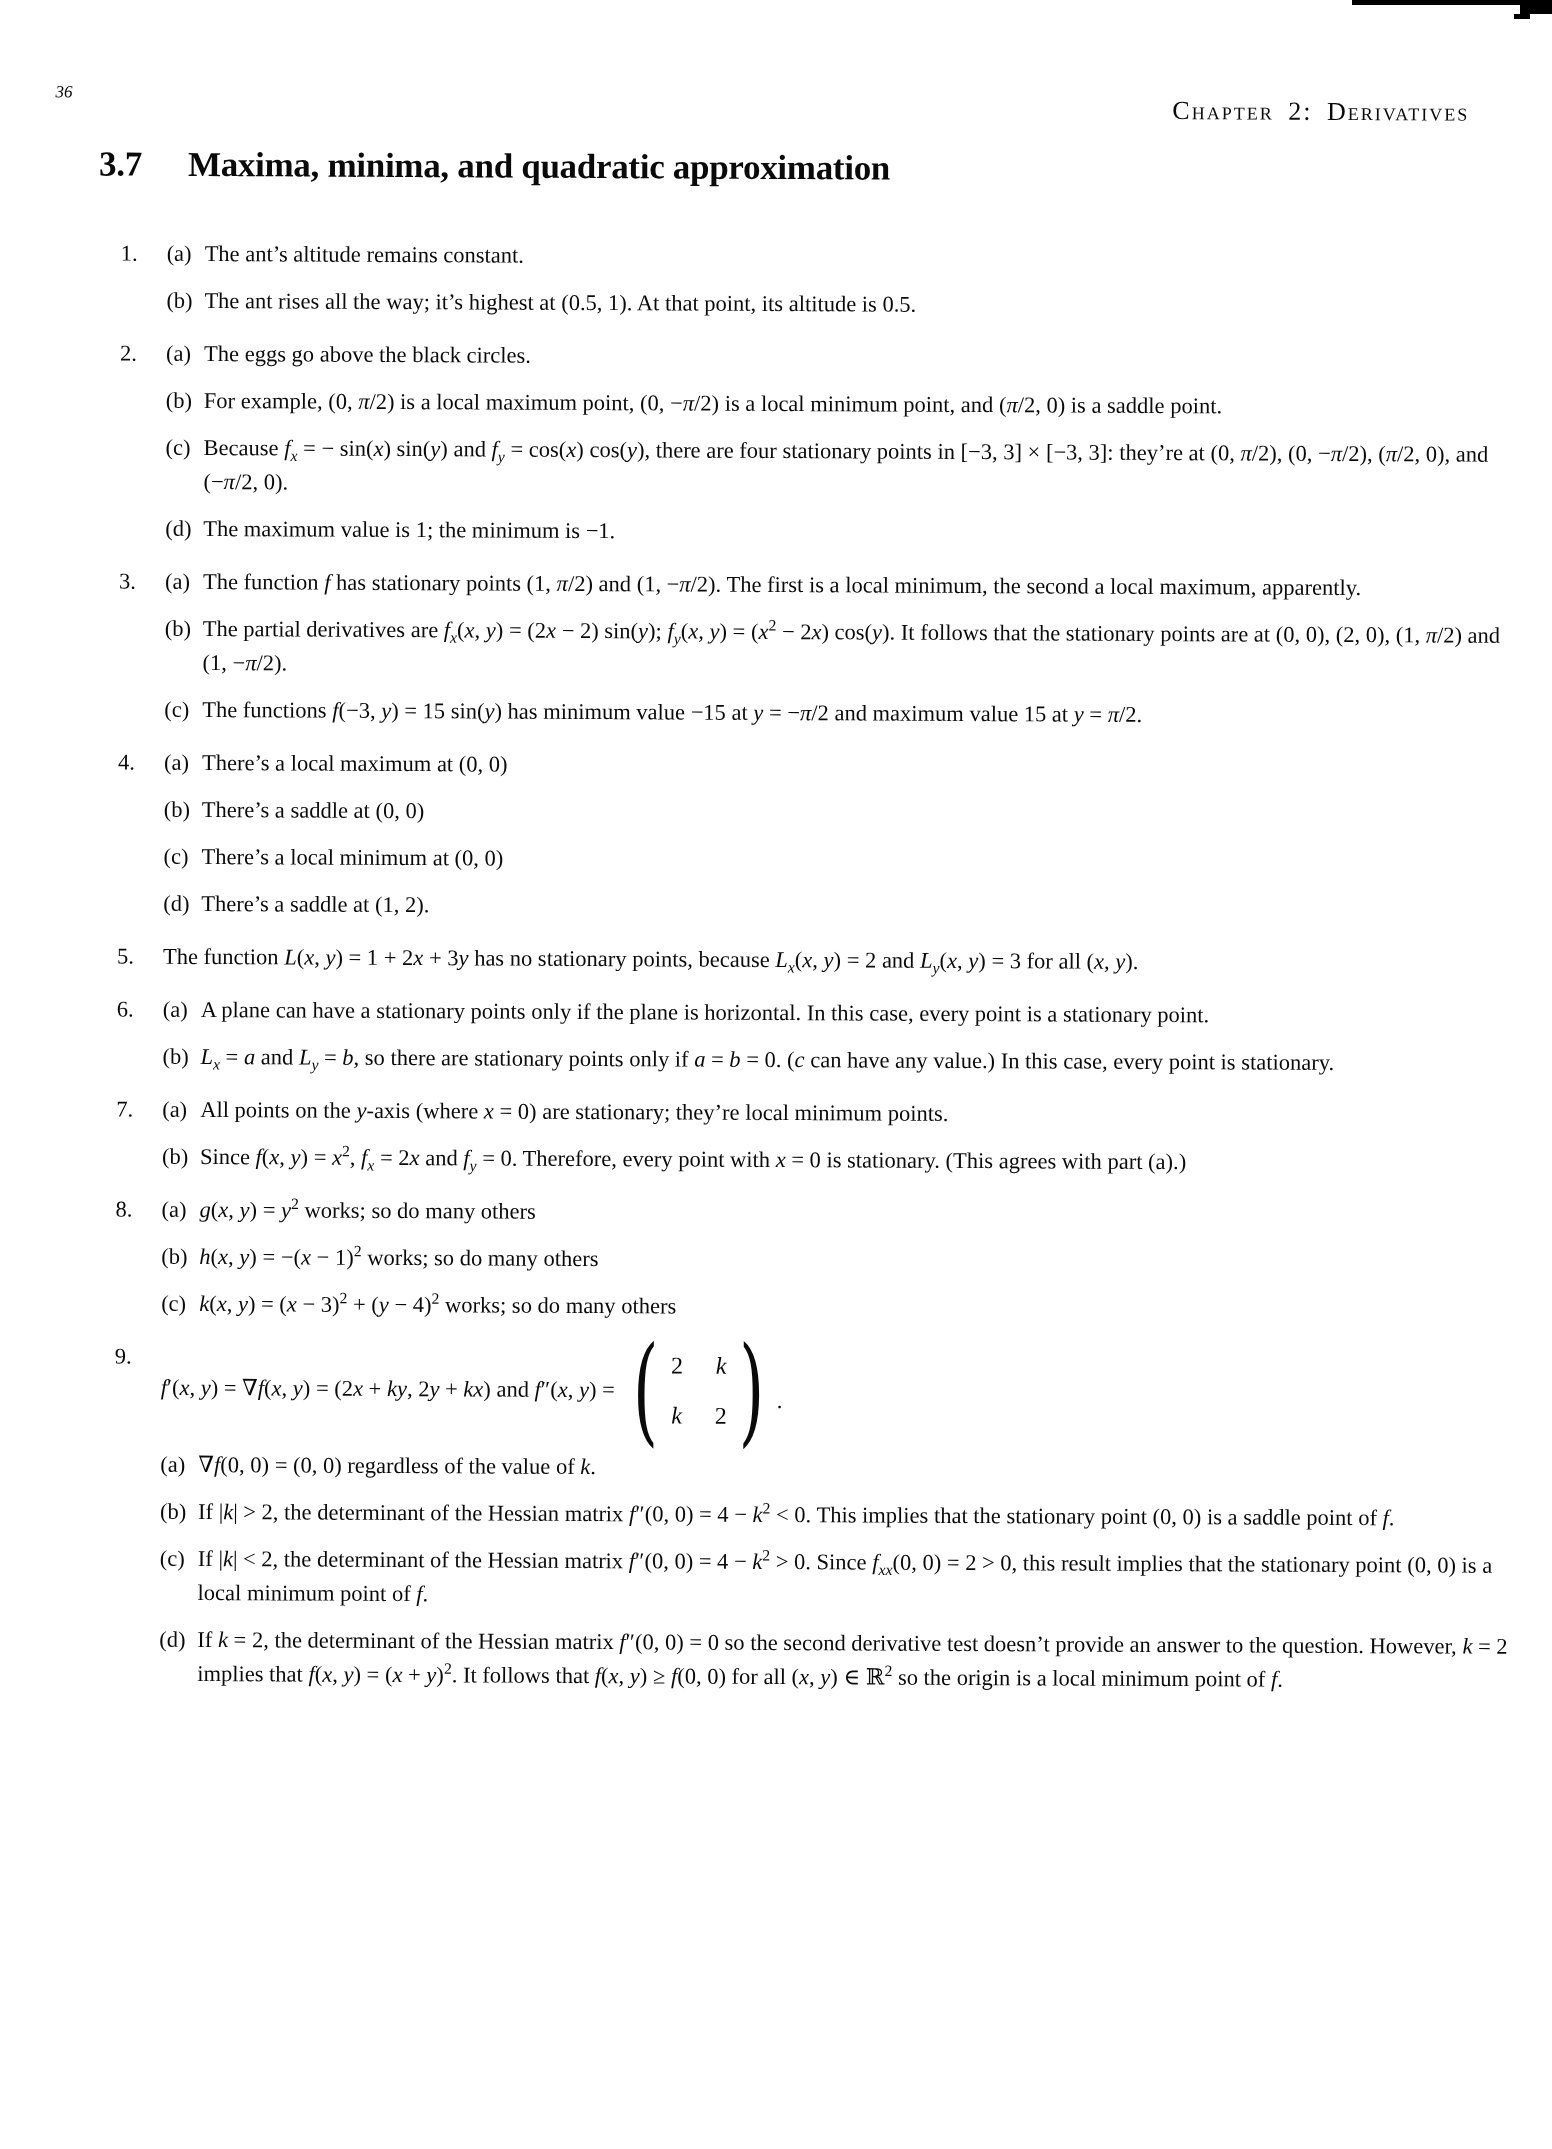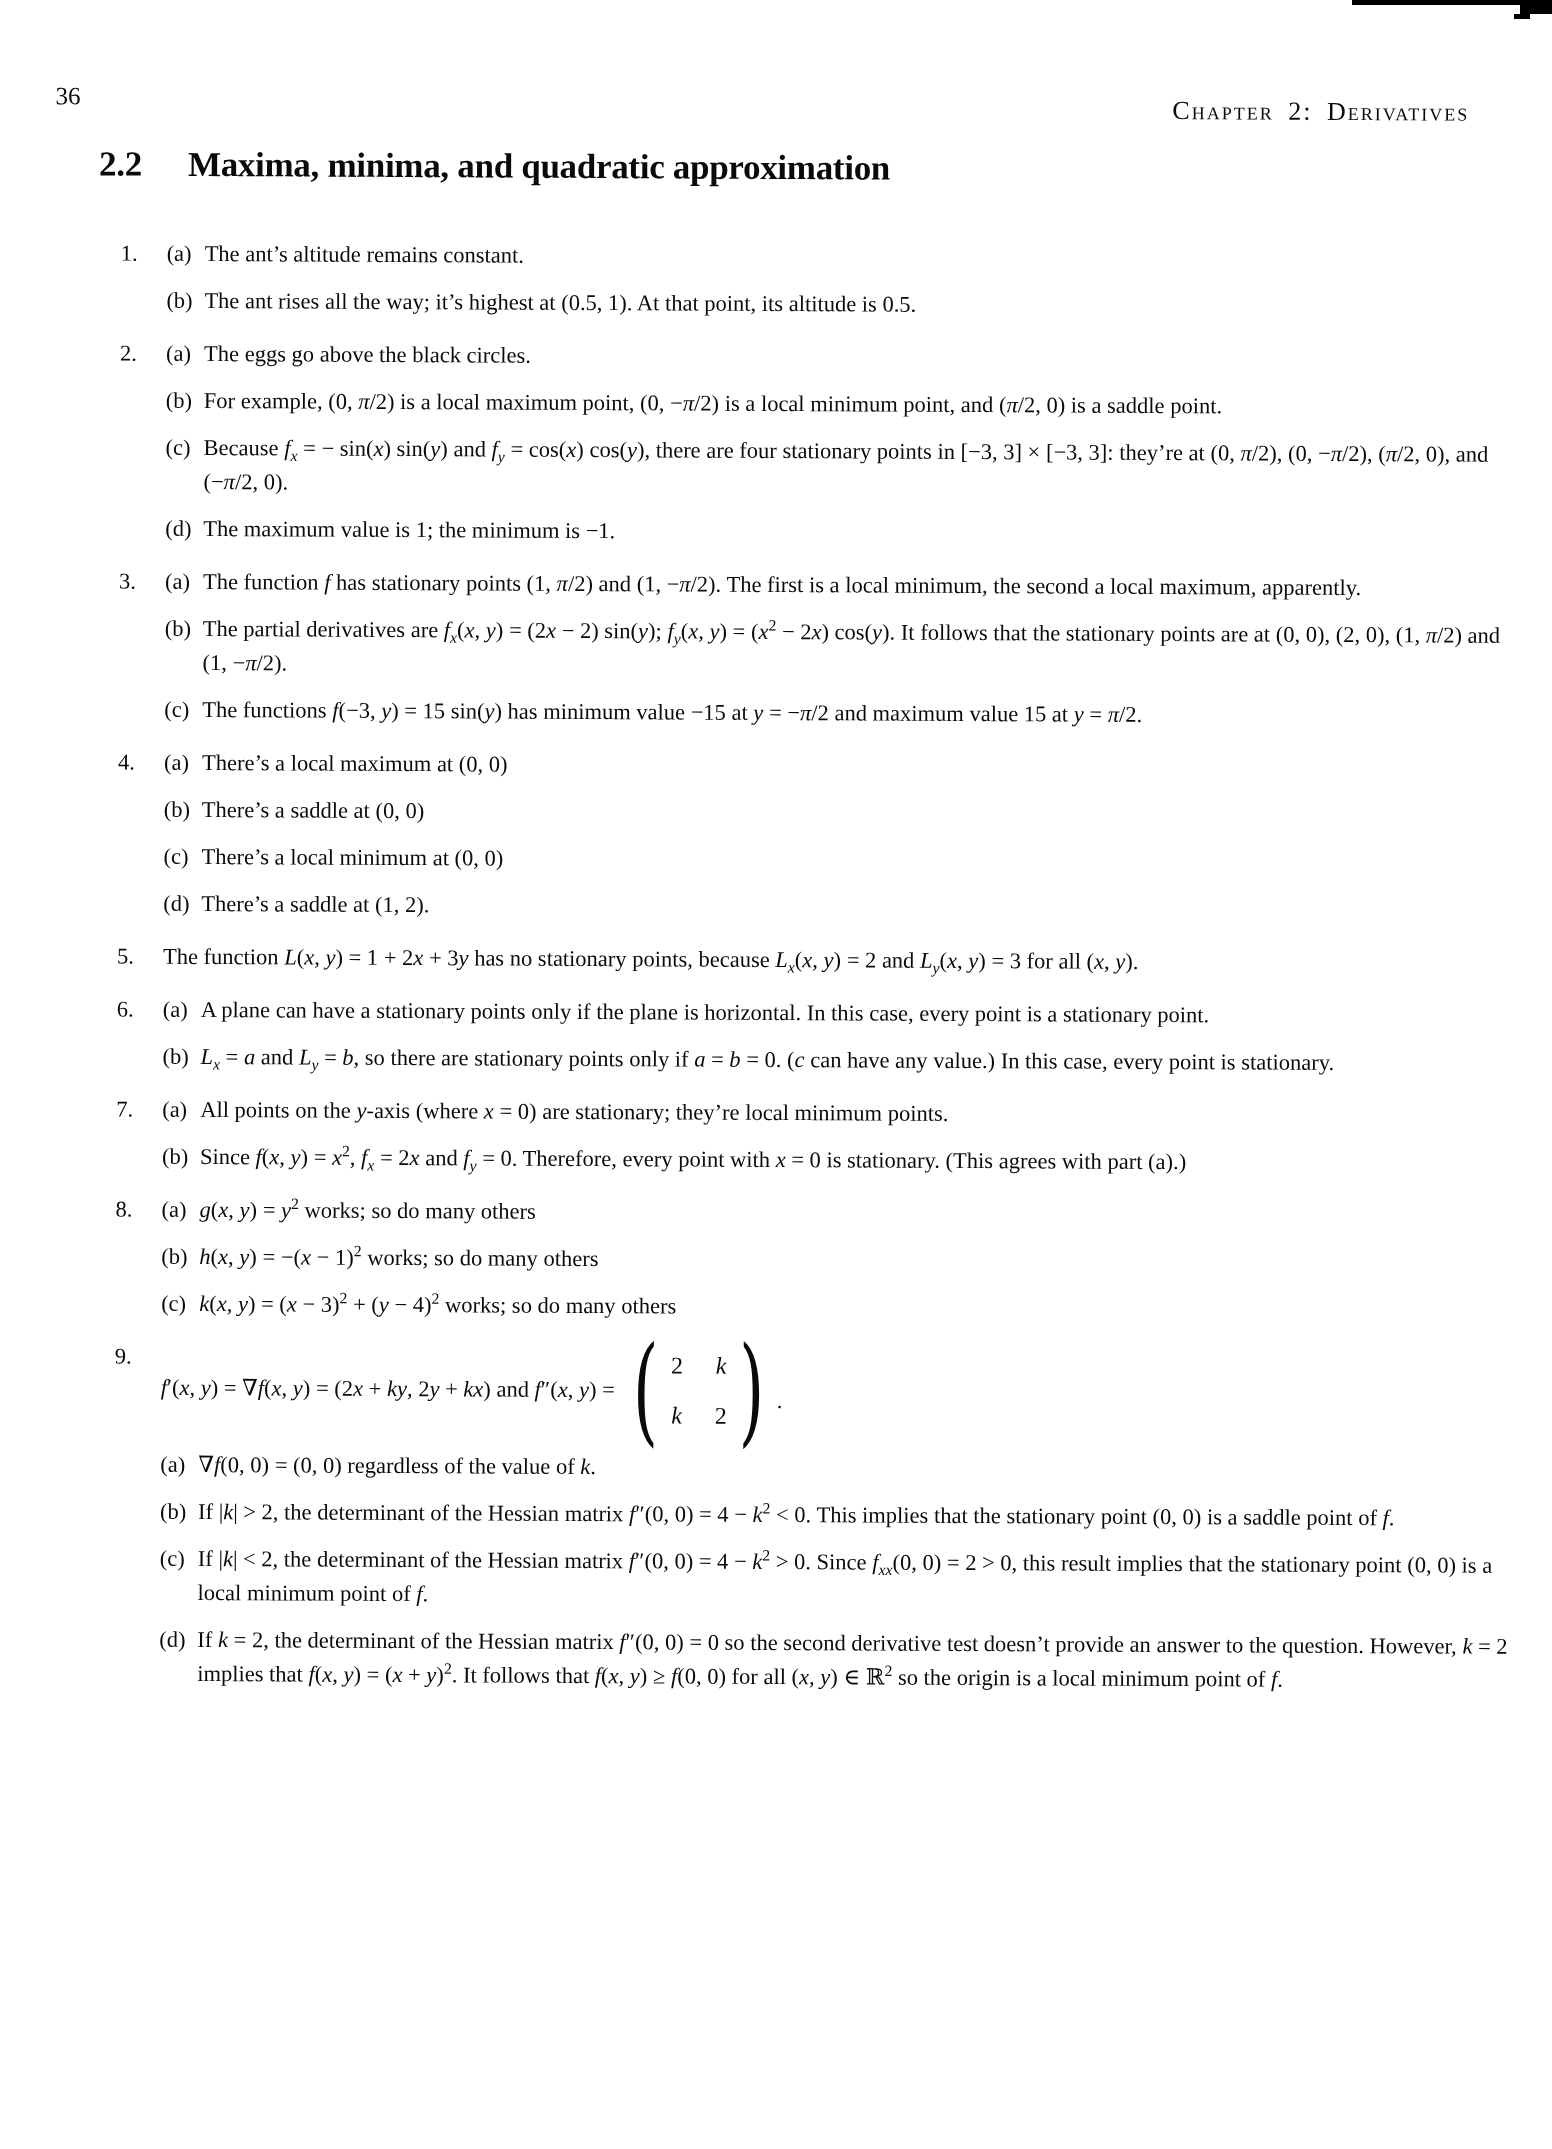--- a/index.html
+++ b/index.html
@@ -19,21 +19,22 @@
   .bar-speck  { left:1514px; top:14px; width:16px; height:5px; }
 
   .scan-content {
     position:absolute; inset:0;
     transform:rotate(0.3deg);
     transform-origin:50% 0;
   }
 
   .page-number {
     position:absolute; left:56px; top:86px;
-    font-size:25px;
+    font-size:17px;
+    font-style:italic;
   }
   .running-head {
     position:absolute; right:82px; top:94px;
     font-variant:small-caps;
     font-size:26px;
     letter-spacing:2px;
     word-spacing:6px;
   }
 
   .section-title {
@@ -88,21 +89,21 @@
   <div class="scan-bar bar-long"></div>
   <div class="scan-bar bar-blob"></div>
   <div class="scan-bar bar-speck"></div>
 
   <div class="scan-content">
 
     <div class="page-number">36</div>
     <div class="running-head">Chapter 2: Derivatives</div>
 
     <div class="section-title">
-      <span>2.2</span>
+      <span>3.7</span>
       <span>Maxima, minima, and quadratic approximation</span>
     </div>
 
     <div class="problems">
 
       <div class="problem">
         <span class="pnum">1.</span>
         <div class="pbody">
           <div class="part">
             <span class="plabel">(a)</span>

